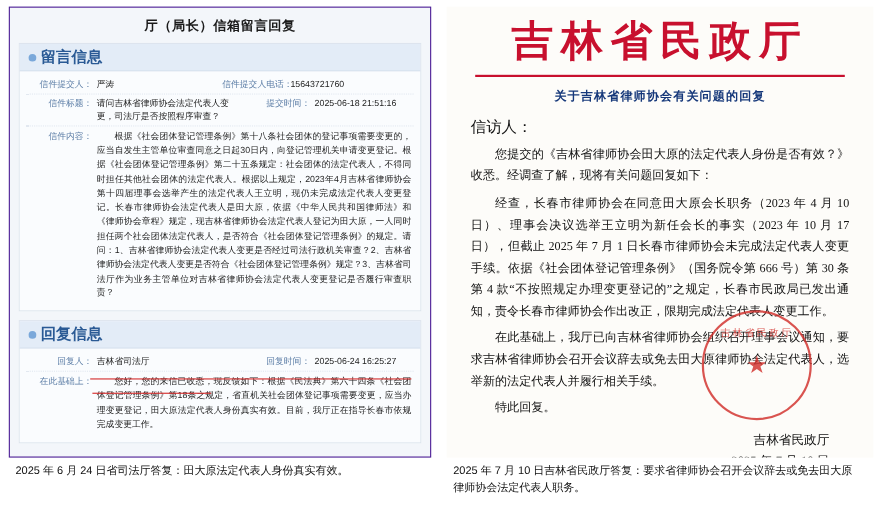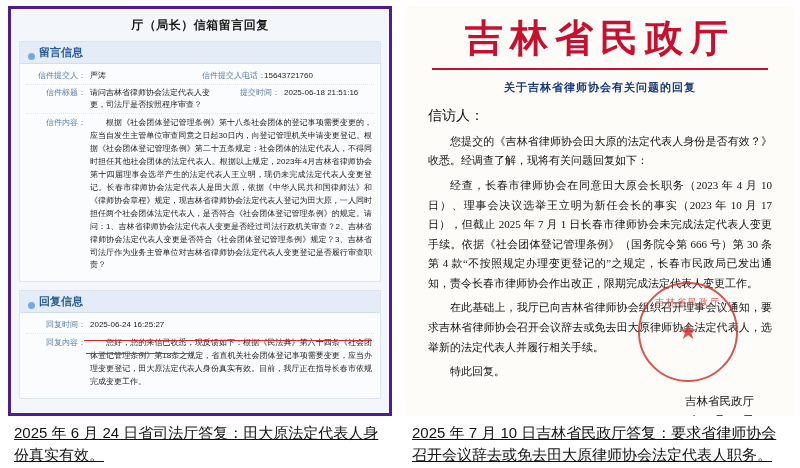--- a/index.html
+++ b/index.html
@@ -24,21 +24,21 @@
   
   .left-pane {
     width: 400px;
     height: 468px;
     position: relative;
     box-sizing: border-box;
     padding: 6px 8px 0 8px;
   }
   .left-card {
     background: #f3f6fa;
-    border: 3px solid #4c1d95;
+    border: 1px solid #4c1d95;
     width: 384px;
     height: 410px;
     box-sizing: border-box;
     position: relative;
     overflow: hidden;
   }
   .lc-title {
     text-align: center;
     font-size: 12px;
     font-weight: bold;
@@ -48,25 +48,25 @@
   }
   .section {
     margin: 0 8px 8px 8px;
     background: #ffffff;
     border: 1px solid #dde4ee;
   }
   .sec-head {
     background: #e3ecf7;
     border-bottom: 1px solid #d3deec;
     padding: 3px 8px;
-    font-size: 11px;
+    font-size: 14px;
     color: #2a5a95;
     font-weight: bold;
     display: flex;
-    align-items: flex-end;
+    align-items: center;
     gap: 4px;
   }
   .sec-head .dot {
     width: 7px;
     height: 7px;
     border-radius: 50%;
     background: #7aa8da;
     display: inline-block;
   }
   .sec-body {
@@ -128,25 +128,24 @@
   }
   .underline-red2 {
     position: absolute;
     height: 0;
     border-bottom: 1.3px solid #d42a2a;
     left: 66px;
     width: 108px;
     top: 40px;
   }
   .caption {
-    font-size: 15px;
+    font-size: 10px;
     color: #111111;
     line-height: 1.45;
     padding: 6px 10px 0 6px;
-    text-decoration: underline;
   }
   
   .right-pane {
     width: 400px;
     height: 356px;
     position: relative;
     box-sizing: border-box;
     padding: 6px 6px 0 6px;
   }
   .doc {
@@ -278,27 +277,31 @@
         </div>
       </div>
 
       <div class="section">
         <div class="sec-head">
           <span class="dot"></span>
           <span>回复信息</span>
         </div>
         <div class="sec-body reply-body">
           <div class="field-row">
+            <div class="field">
+              <span class="f-label">回复人：</span>
+              <span class="f-value">吉林省司法厅</span>
+            </div>
             <div class="field" style="flex:0 0 150px">
               <span class="f-label">回复时间：</span>
               <span class="f-value">2025-06-24 16:25:27</span>
             </div>
           </div>
           <div class="content-field">
-            <span class="f-label">回复内容：</span>
+            <span class="f-label">在此基础上：</span>
             <span class="para" style="margin-left:4px">您好，您的来信已收悉，现反馈如下：根据《民法典》第六十四条《社会团体登记管理条例》第18条之规定，省直机关社会团体登记事项需要变更，应当办理变更登记，田大原法定代表人身份真实有效。目前，我厅正在指导长春市依规完成变更工作。</span>
           </div>
           <div class="underline-red"></div>
           <div class="underline-red2"></div>
         </div>
       </div>
     </div>
     <div class="caption">2025 年 6 月 24 日省司法厅答复：田大原法定代表人身份真实有效。</div>
   </div>
 

